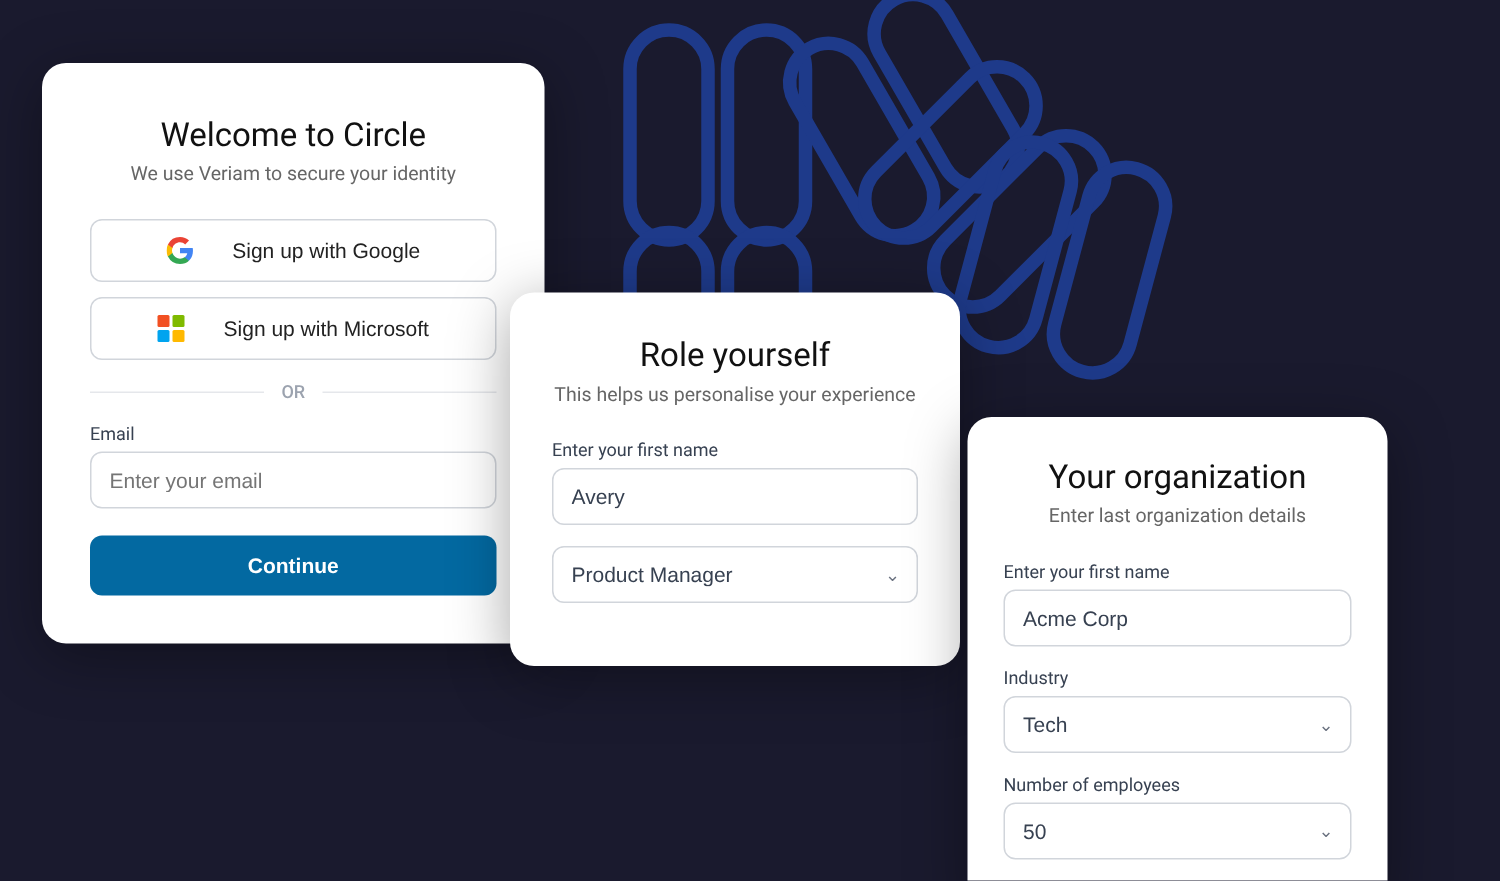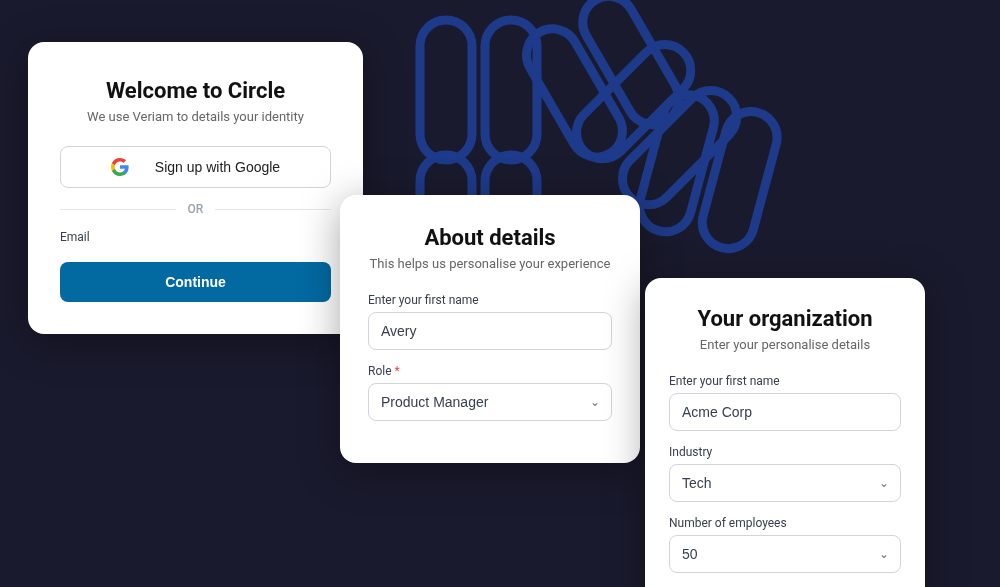--- a/index.html
+++ b/index.html
@@ -63,21 +63,21 @@
     .card-3 {
       width: 280px;
       top: 278px;
       left: 645px;
       padding: 28px 24px 24px;
       z-index: 5;
     }
 
     .card-title {
       font-size: 22px;
-      font-weight: 700;
+      font-weight: 400;
       color: #111;
       text-align: center;
       margin-bottom: 6px;
     }
 
     .card-subtitle {
       font-size: 13px;
       color: #666;
       text-align: center;
       margin-bottom: 22px;
@@ -240,78 +240,84 @@
   <g transform="translate(650, 100) rotate(15, 52, 70)">
     <rect x="0" y="0" width="52" height="140" rx="26" ry="26" fill="none" stroke="#1e3a8a" stroke-width="9"></rect>
     <rect x="65" y="0" width="52" height="140" rx="26" ry="26" fill="none" stroke="#1e3a8a" stroke-width="9"></rect>
   </g>
 </svg>
 
 <div class="cards-container">
 
   <div class="card card-1">
     <h1 class="card-title">Welcome to Circle</h1>
-    <p class="card-subtitle">We use Veriam to details your identity</p>
+    <p class="card-subtitle">We use Veriam to secure your identity</p>
 
     <button class="social-btn">
 
       <svg class="google-icon" viewBox="0 0 18 18" xmlns="http://www.w3.org/2000/svg">
         <path d="M17.64 9.2c0-.637-.057-1.251-.164-1.84H9v3.481h4.844c-.209 1.125-.843 2.078-1.796 2.717v2.258h2.908c1.702-1.567 2.684-3.874 2.684-6.615z" fill="#4285F4"></path>
         <path d="M9 18c2.43 0 4.467-.806 5.956-2.184l-2.908-2.258c-.806.54-1.837.86-3.048.86-2.344 0-4.328-1.584-5.036-3.711H.957v2.332A8.997 8.997 0 0 0 9 18z" fill="#34A853"></path>
         <path d="M3.964 10.707A5.41 5.41 0 0 1 3.682 9c0-.593.102-1.17.282-1.707V4.961H.957A8.996 8.996 0 0 0 0 9c0 1.452.348 2.827.957 4.039l3.007-2.332z" fill="#FBBC05"></path>
         <path d="M9 3.58c1.321 0 2.508.454 3.44 1.345l2.582-2.58C13.463.891 11.426 0 9 0A8.997 8.997 0 0 0 .957 4.961L3.964 7.293C4.672 5.166 6.656 3.58 9 3.58z" fill="#EA4335"></path>
       </svg>
       <span>Sign up with Google</span>
     </button>
 
+    <button class="social-btn">
+      <div class="ms-icon">
+        <div class="ms-q1"></div>
+        <div class="ms-q2"></div>
+        <div class="ms-q3"></div>
+        <div class="ms-q4"></div>
+      </div>
+      <span>Sign up with Microsoft</span>
+    </button>
 
     <div class="divider-row">
       <div class="divider-line"></div>
       <span class="divider-text">OR</span>
       <div class="divider-line"></div>
     </div>
 
     <div class="field-group">
       <div class="field-label">Email</div>
+      <input class="text-input" type="email" placeholder="Enter your email" style="">
     </div>
 
     <button class="continue-btn">Continue</button>
   </div>
 
   <div class="card card-2">
-    <h2 class="card-title">About details</h2>
+    <h2 class="card-title">Role yourself</h2>
     <p class="card-subtitle">This helps us personalise your experience</p>
 
     <div class="field-group">
       <div class="field-label">Enter your first name</div>
       <input class="text-input" type="text" value="Avery" style="">
     </div>
 
 
     <div class="field-group">
-      <div class="field-label">
-        <span>Role</span>
-        <span class="required">*</span>
-      </div>
       <div class="select-wrapper">
         <select class="select-input">
           <option>Product Manager</option>
           <option>Engineer</option>
           <option>Designer</option>
           <option>Manager</option>
           <option>Other</option>
         </select>
         <span class="select-chevron">⌄</span>
       </div>
     </div>
   </div>
 
   <div class="card card-3">
     <h2 class="card-title">Your organization</h2>
-    <p class="card-subtitle">Enter your personalise details</p>
+    <p class="card-subtitle">Enter last organization details</p>
 
     <div class="field-group">
       <div class="field-label">Enter your first name</div>
       <input class="text-input" type="text" value="Acme Corp" style="">
     </div>
 
     <div class="field-group">
       <div class="field-label">Industry</div>
       <div class="select-wrapper">
         <select class="select-input">

